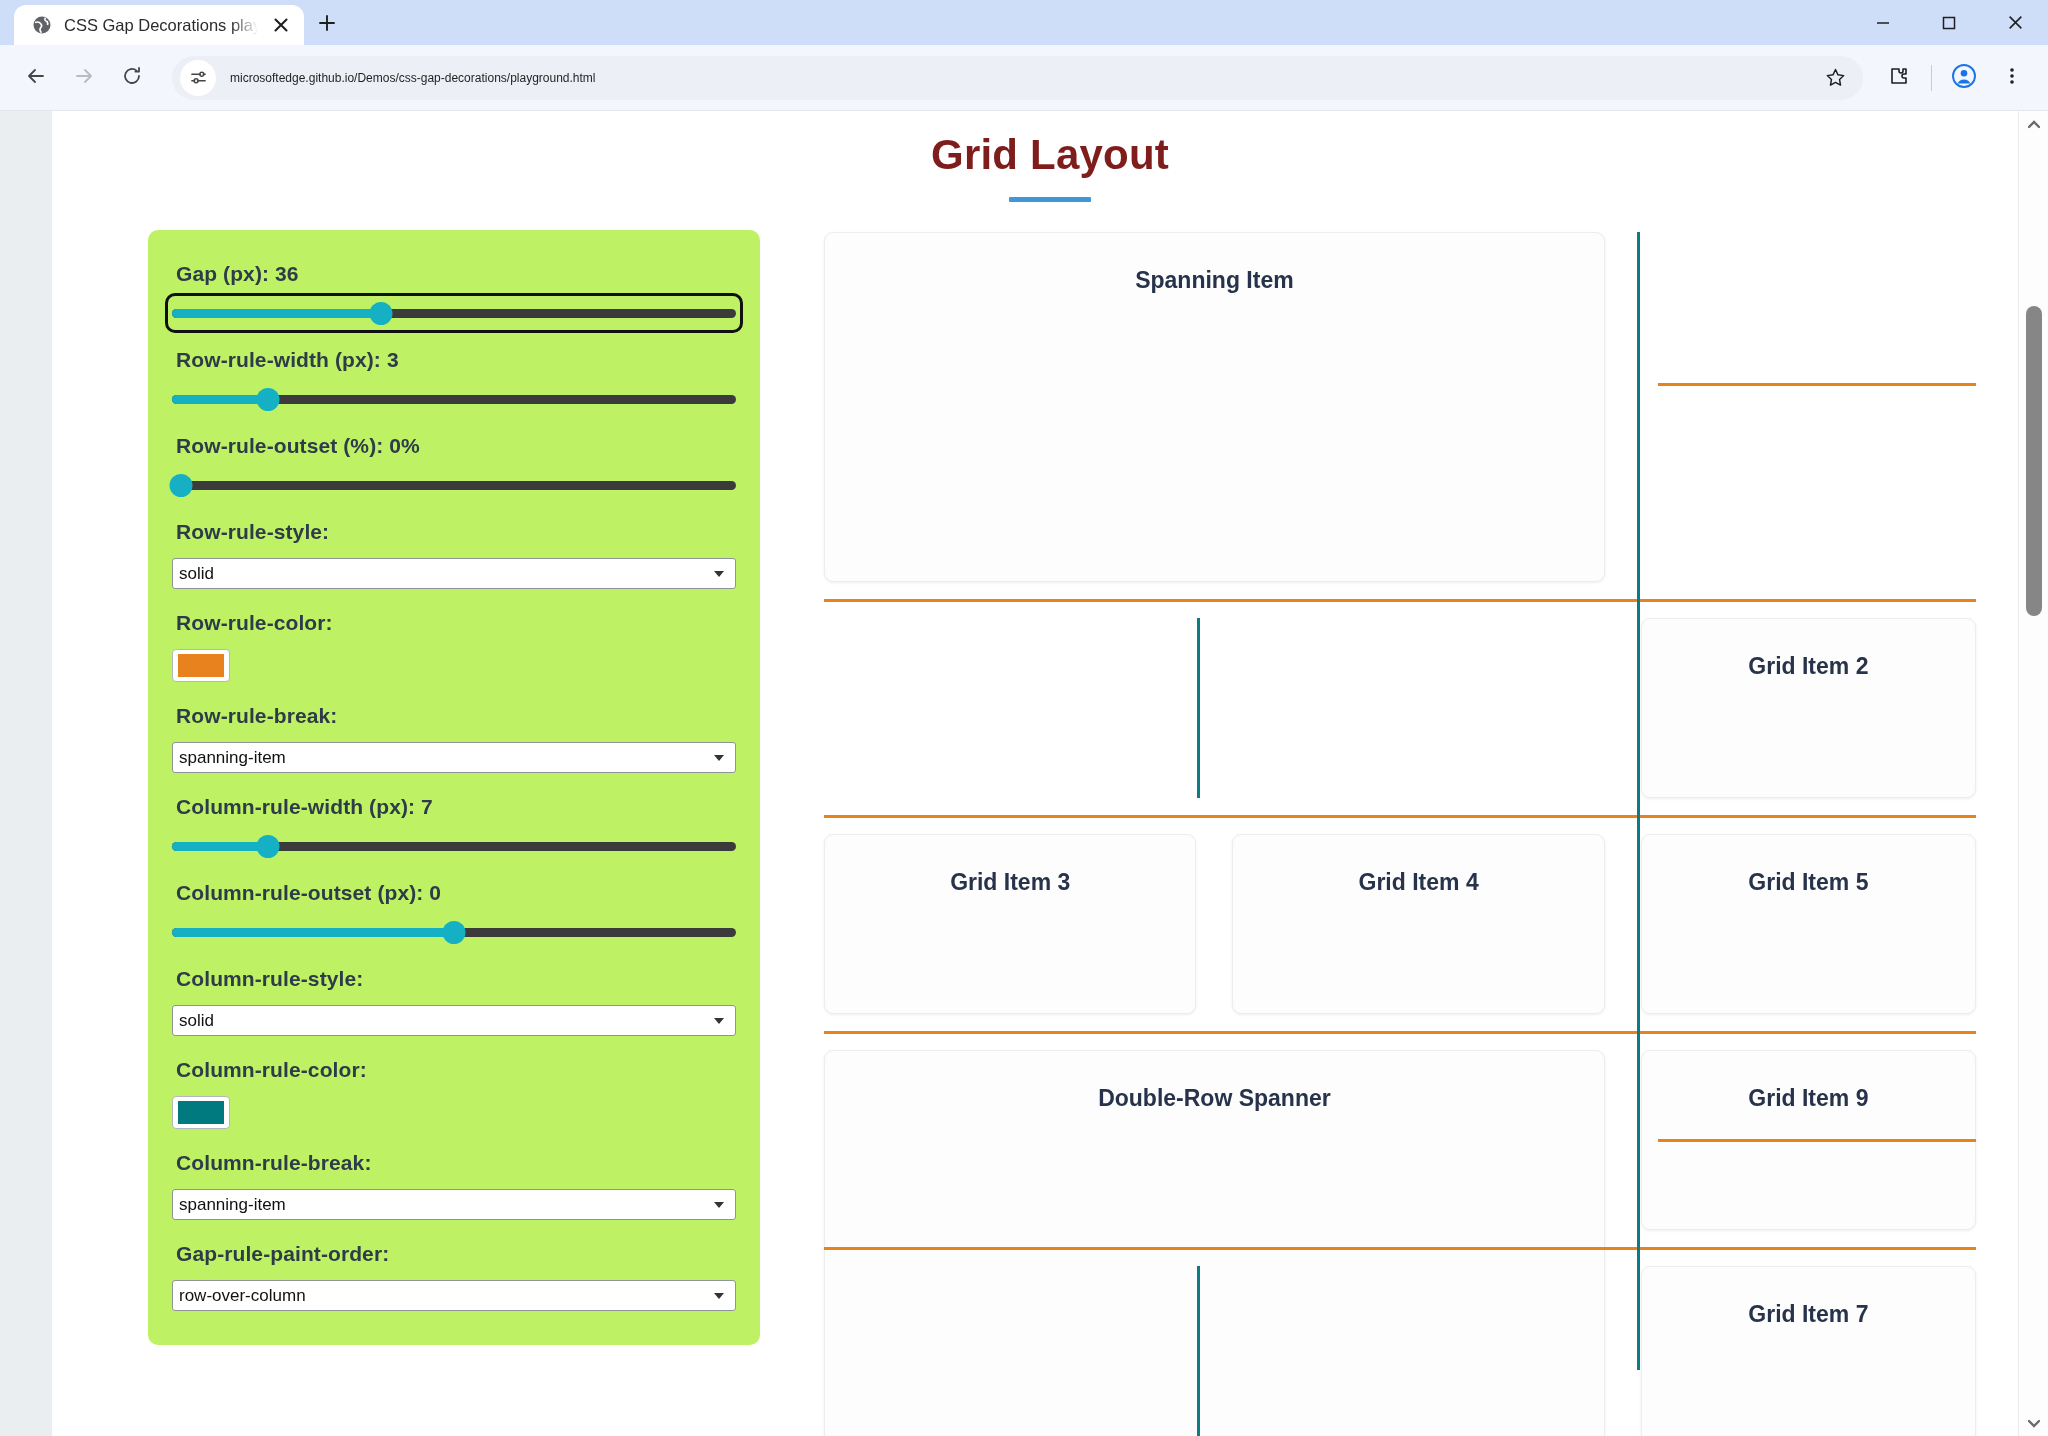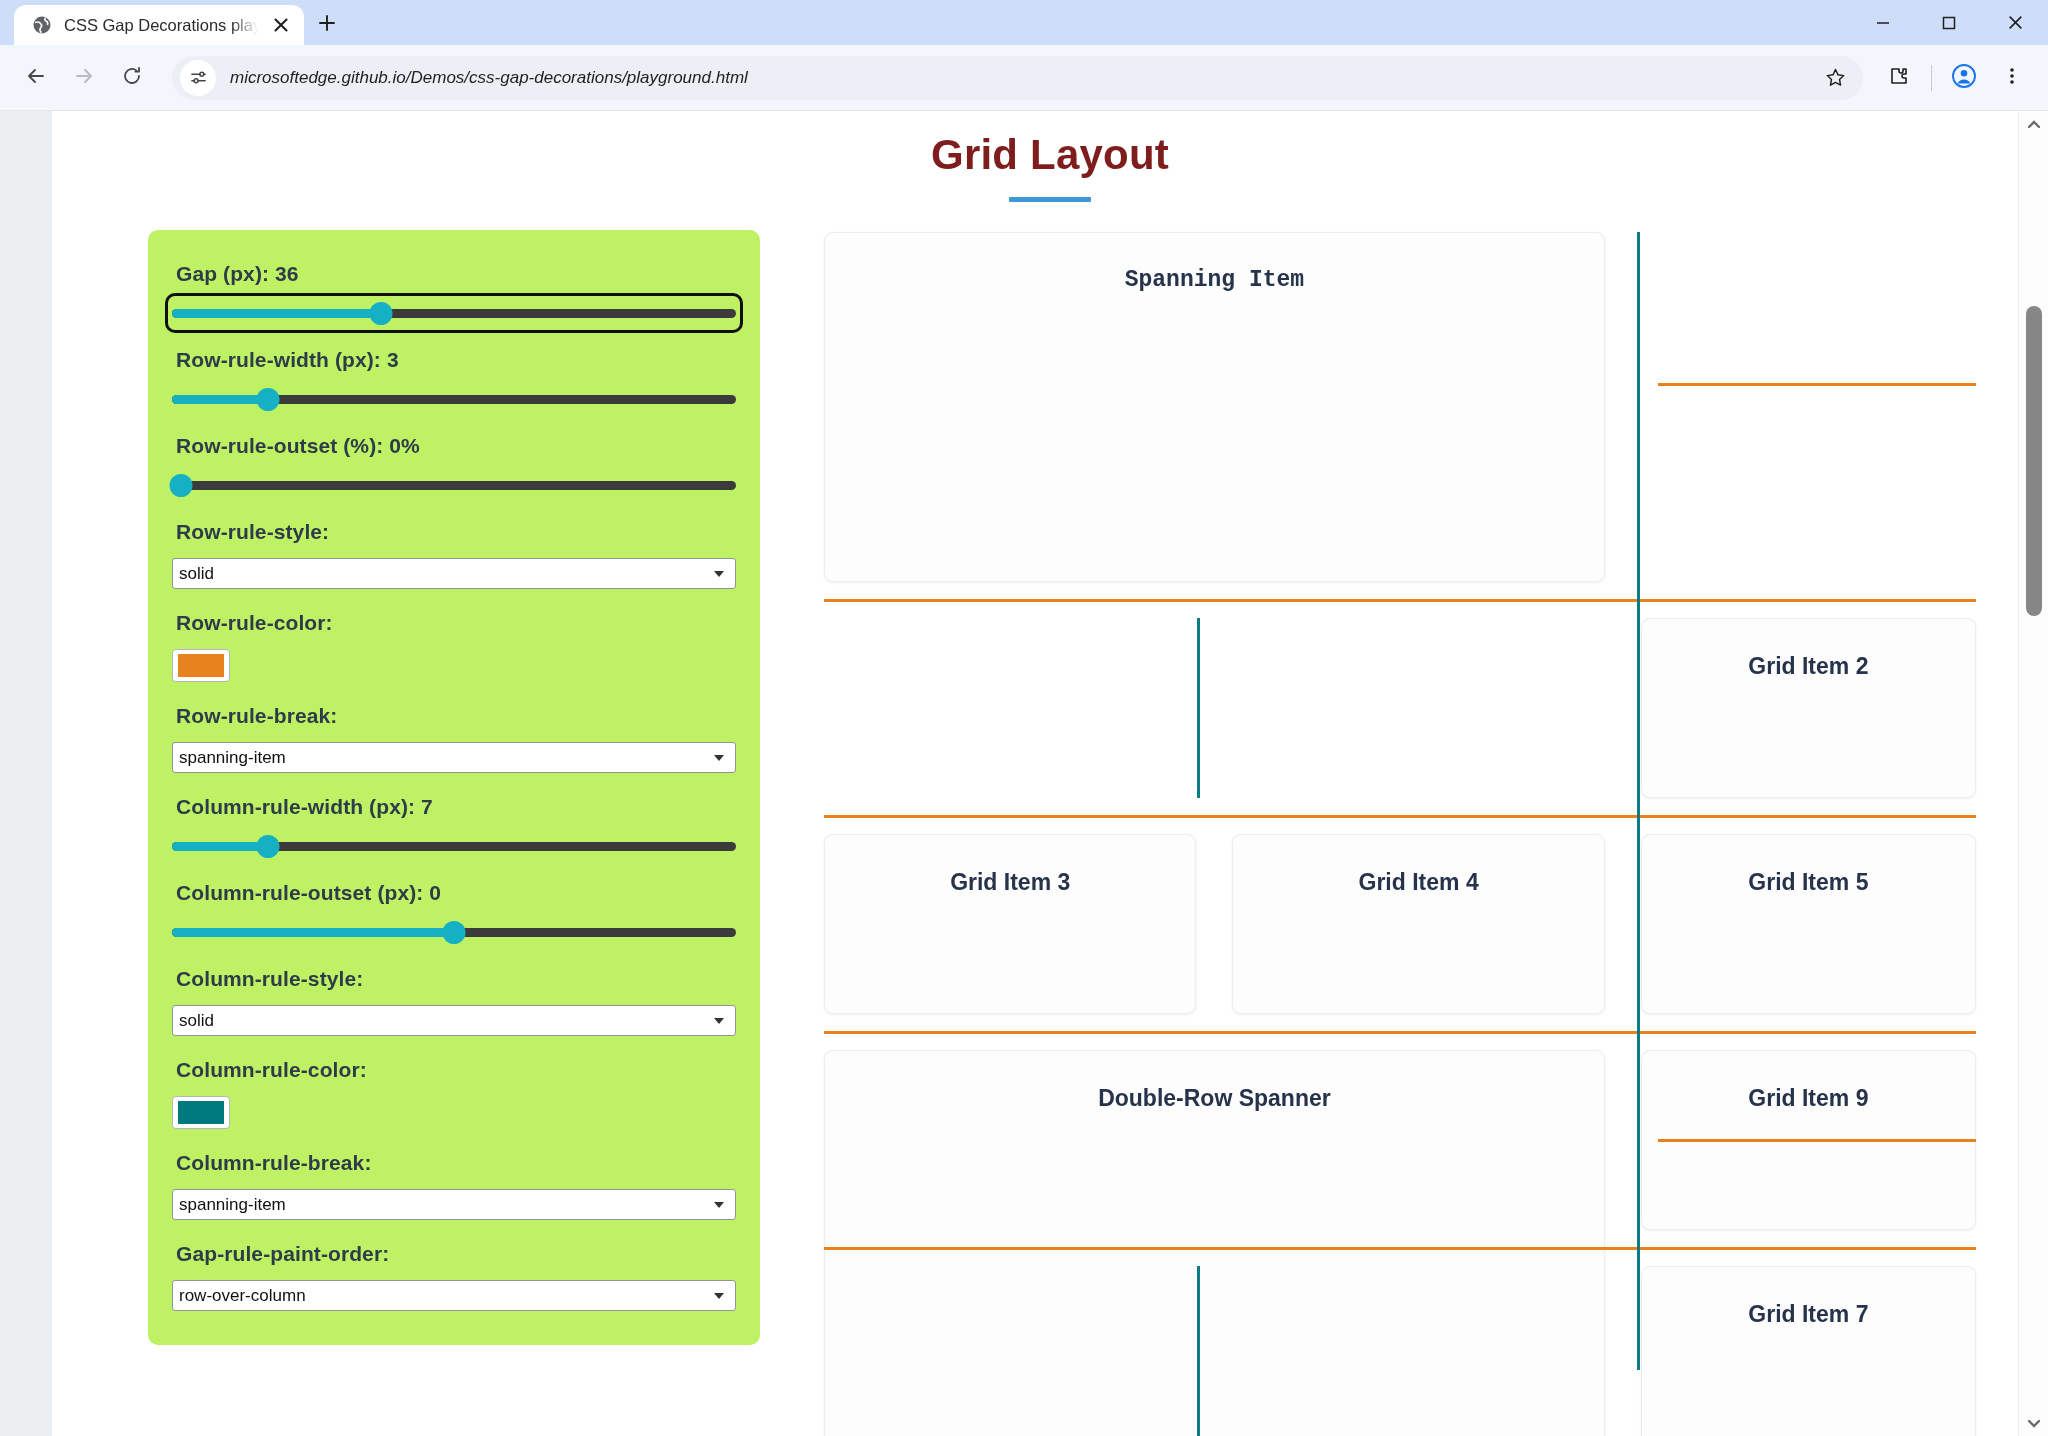--- a/index.html
+++ b/index.html
@@ -40,21 +40,21 @@
     height: 66px; background:#f3f6fc; display:flex; align-items:center;
     padding: 0 14px; gap: 4px; border-bottom: 1px solid #e3e6ea;
   }
   .tb-btn { width:44px; height:44px; border-radius:50%; display:flex;align-items:center;justify-content:center; }
   .omnibox {
     flex:1; height: 44px; background:#eceff5; border-radius: 22px;
     display:flex; align-items:center; margin: 0 10px 0 14px; padding-left: 6px;
     position: relative;
   }
   .omni-lead { width:36px;height:36px;border-radius:50%;background:#fff;display:flex;align-items:center;justify-content:center;flex:0 0 36px;margin-left:2px; }
-  .omni-url { font-size:17px; color:#1f1f1f; margin-left:14px; white-space:nowrap;font-style:italic; }
+  .omni-url { font-size:12px; color:#1f1f1f; margin-left:14px; white-space:nowrap; }
   .omni-star { position:absolute; right:10px; top:4px; width:36px;height:36px;border-radius:50%;display:flex;align-items:center;justify-content:center; }
   .tb-sep { width:1px; height:26px; background:#c7ccd4; margin:0 6px; }
 
   
   .viewport {
     flex:1; background:#fff; position: relative; overflow: hidden;
     display:flex;
   }
   .page-gutter { width: 52px; background:#eaeef0; flex:0 0 52px; }
   .page {
@@ -125,21 +125,21 @@
     grid-template-columns: 1fr 1fr 0.9fr;
     grid-template-rows: 350px 180px 180px 180px 180px;
     gap: 36px;
   }
   .gitem {
     background:#fdfdfd; border:1px solid #ededed; border-radius: 9px;
     box-shadow: 0 1px 3px rgba(0,0,0,0.07);
     display:flex; justify-content:center; padding-top: 34px;
     font-size: 23px; font-weight: 700; color:#26334a;
   }
-  .gitem.span2col { grid-column: 1 / 3; font-family: Liberation Mono, monospace; }
+  .gitem.span2col { grid-column: 1 / 3; }
 
   
   .rule-h { position:absolute; height:3px; background:#e8821e; }
   .rule-v { position:absolute; width:3px; background:#0b7b84; }
 
   
   .scrollbar {
     position:absolute; right:0; top:0; bottom:0; width: 30px; background:#fdfdfd;
     border-left:1px solid #ececec;
   }

